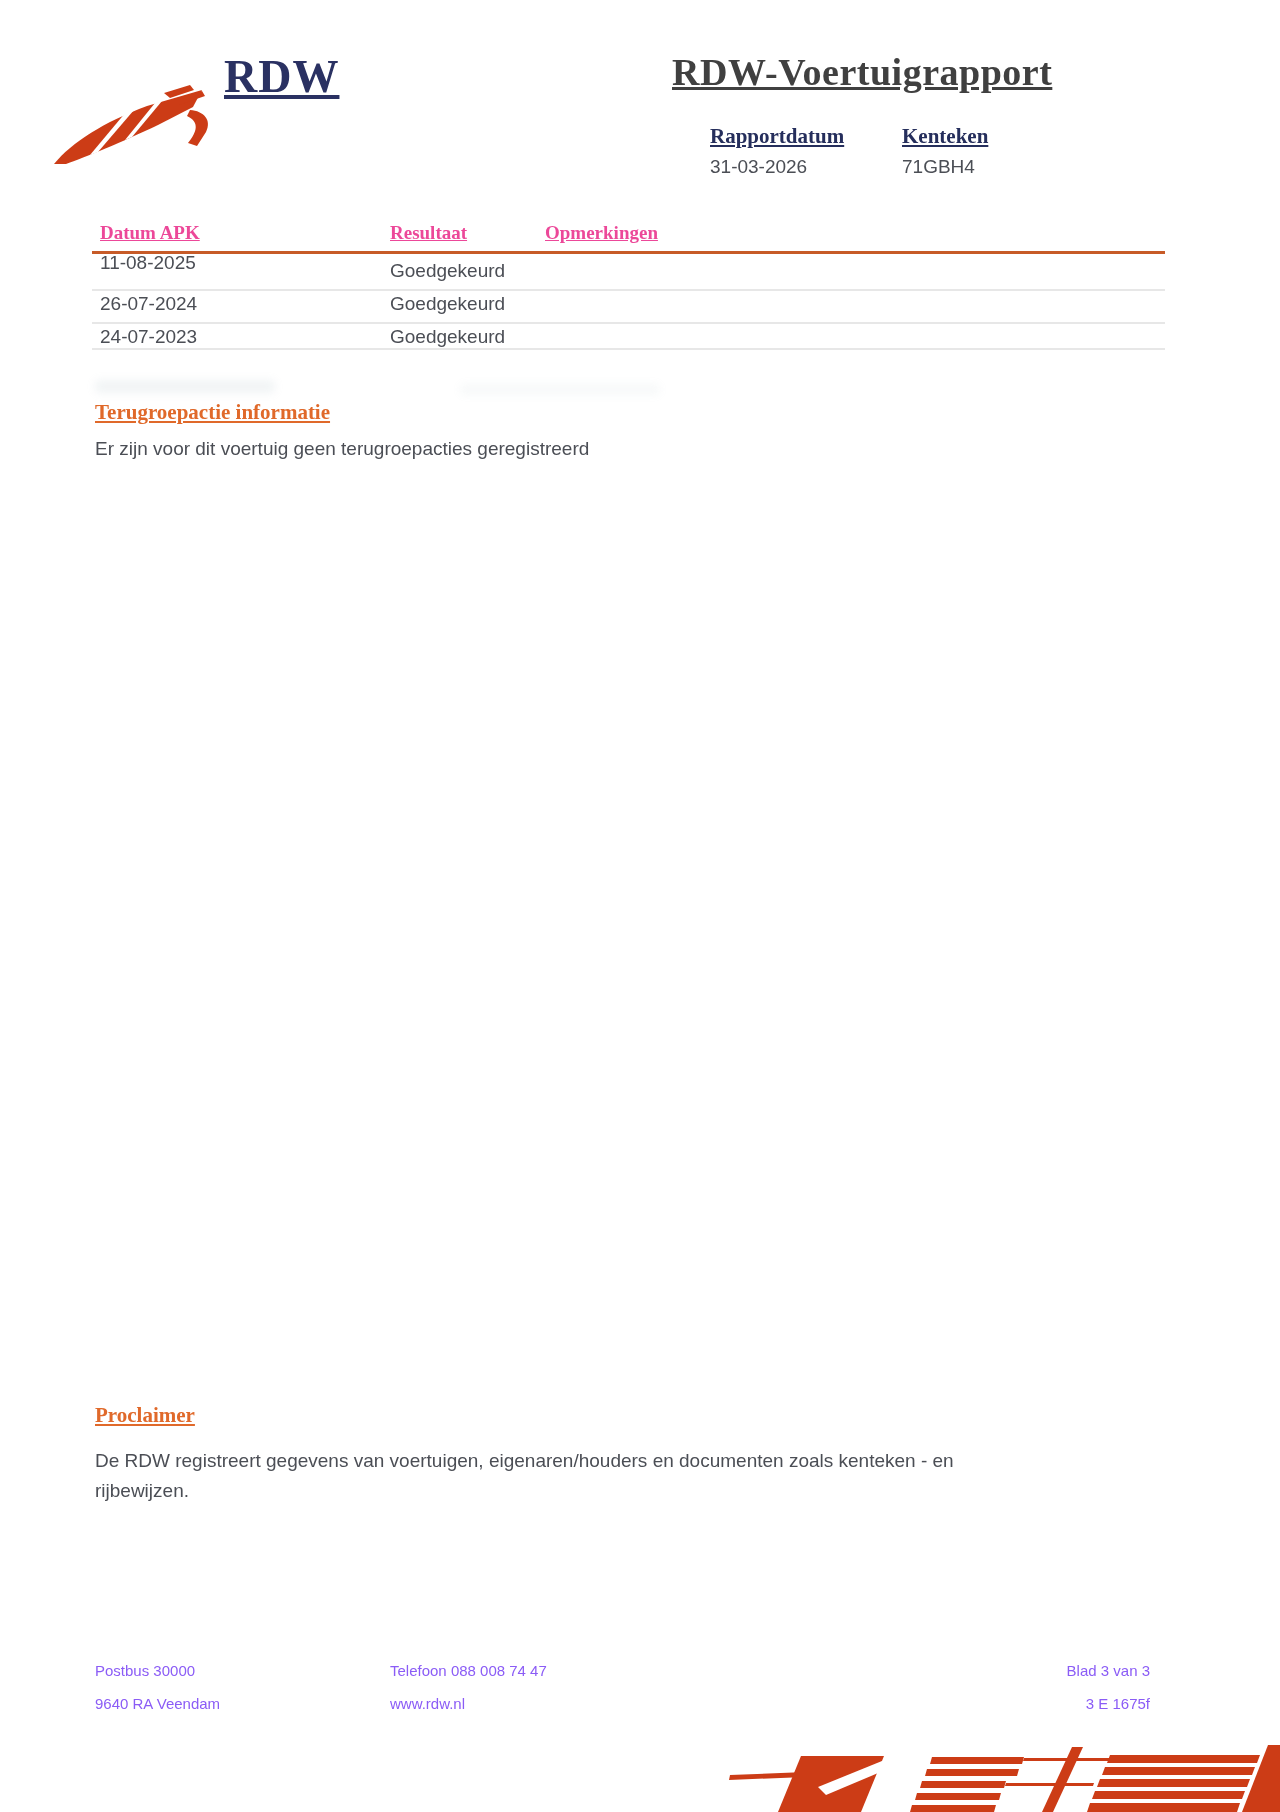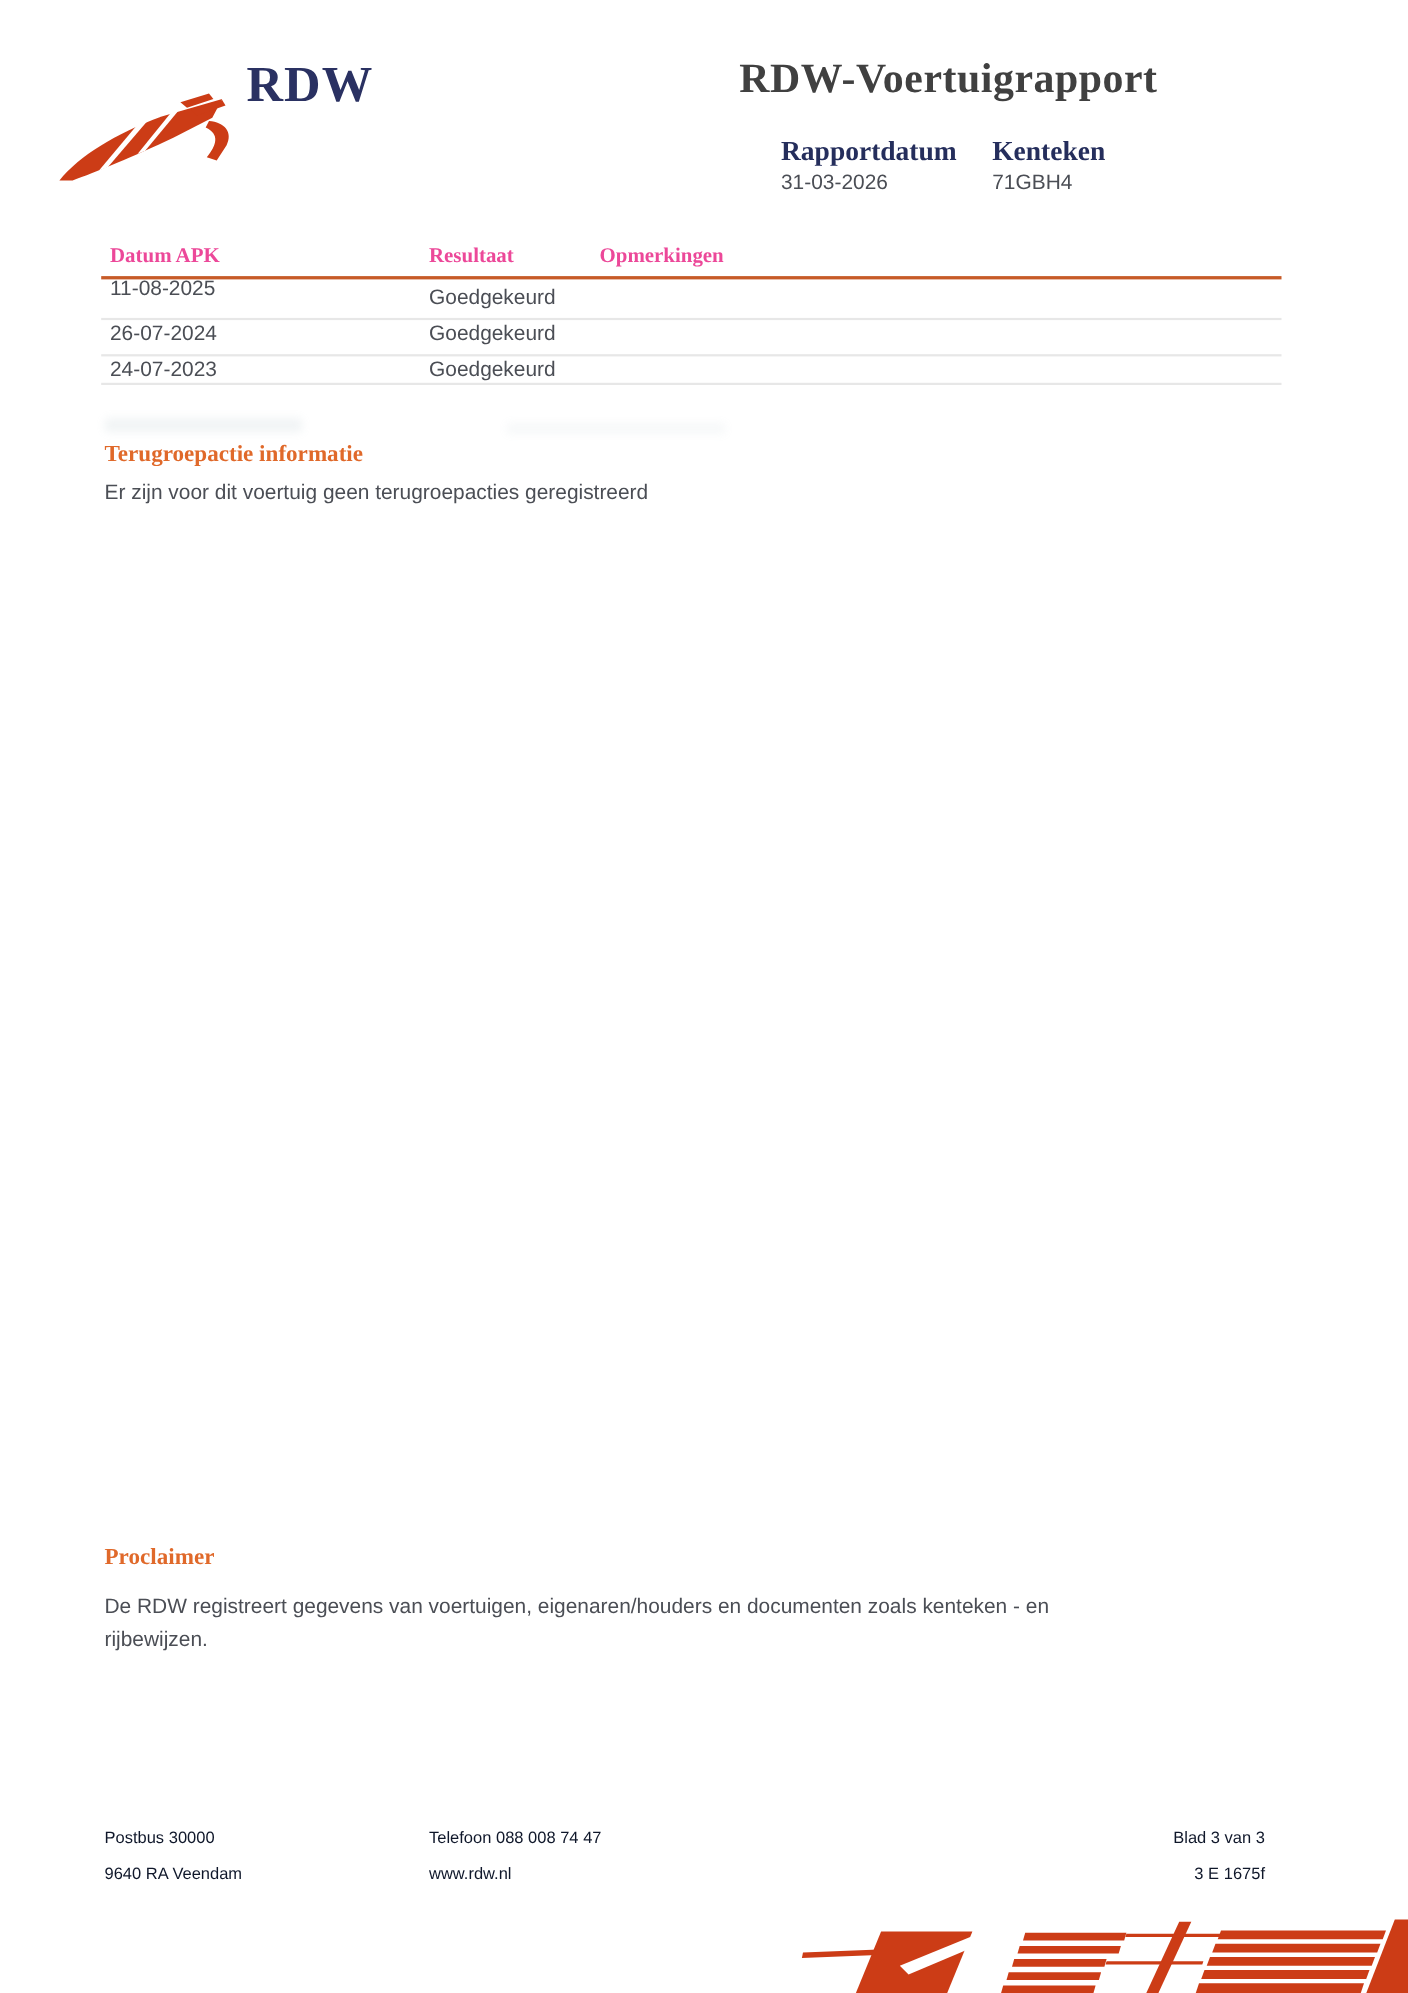--- a/index.html
+++ b/index.html
@@ -3,43 +3,43 @@
 <meta charset="utf-8">
 <style>
   html,body{margin:0;padding:0;background:#e9e9e9;}
   #page{
     position:relative;width:1280px;height:1812px;background:#ffffff;
     overflow:hidden;margin:0 auto;
     font-family:"Liberation Sans","DejaVu Sans",sans-serif;
     color:#4b4e55;
   }
   .abs{position:absolute;}
-  .serif{font-family:"Liberation Serif","DejaVu Serif",serif;}
+  .serif{font-family:"Liberation Serif","DejaVu Serif",serif;text-decoration:underline;}
 
   
   .logo-word{left:224px;top:50px;font-size:46px;font-weight:700;color:#2a3162;letter-spacing:1px;}
   .doc-title{left:672px;top:50px;font-size:38px;font-weight:700;color:#404040;letter-spacing:.5px;}
-  .meta-label{font-size:25px;font-weight:700;color:#252e5c;}
+  .meta-label{font-size:21px;font-weight:700;color:#252e5c;}
   .meta-value{font-size:19px;color:#4b4e55;}
 
   
   .th{font-size:19px;font-weight:700;color:#ec4899;}
   .td{font-size:19px;color:#4b4e55;}
   .rule-orange{left:92px;width:1073px;height:3px;background:#c75b28;}
   .rule-gray{left:92px;width:1073px;height:2px;background:#e7e7e7;}
 
   
   .section-heading{font-size:21px;font-weight:700;color:#e0692a;}
   .body-text{font-size:19px;color:#4b4e55;line-height:30px;}
 
   
   .smudge{background:#9fb4bc;filter:blur(4px);border-radius:4px;}
 
   
-  .foot{font-size:15px;color:#0f172a;}
+  .foot{font-size:15px;color:#8b5cf6;}
   .foot-right{text-align:right;padding-left:44px;}
 </style>
 </head>
 <body>
 
 <div id="page">
 
   <span class="abs" style="left:52px;top:80px;width:165px;height:85px;">
     <svg width="165" height="85" viewBox="0 0 165 85">
       <path d="M2,84 C20,62 52,42 95,26 L150,10 L141,27 L106,45 C70,62 34,77 14,84 Z" fill="#cc3c16"></path>

